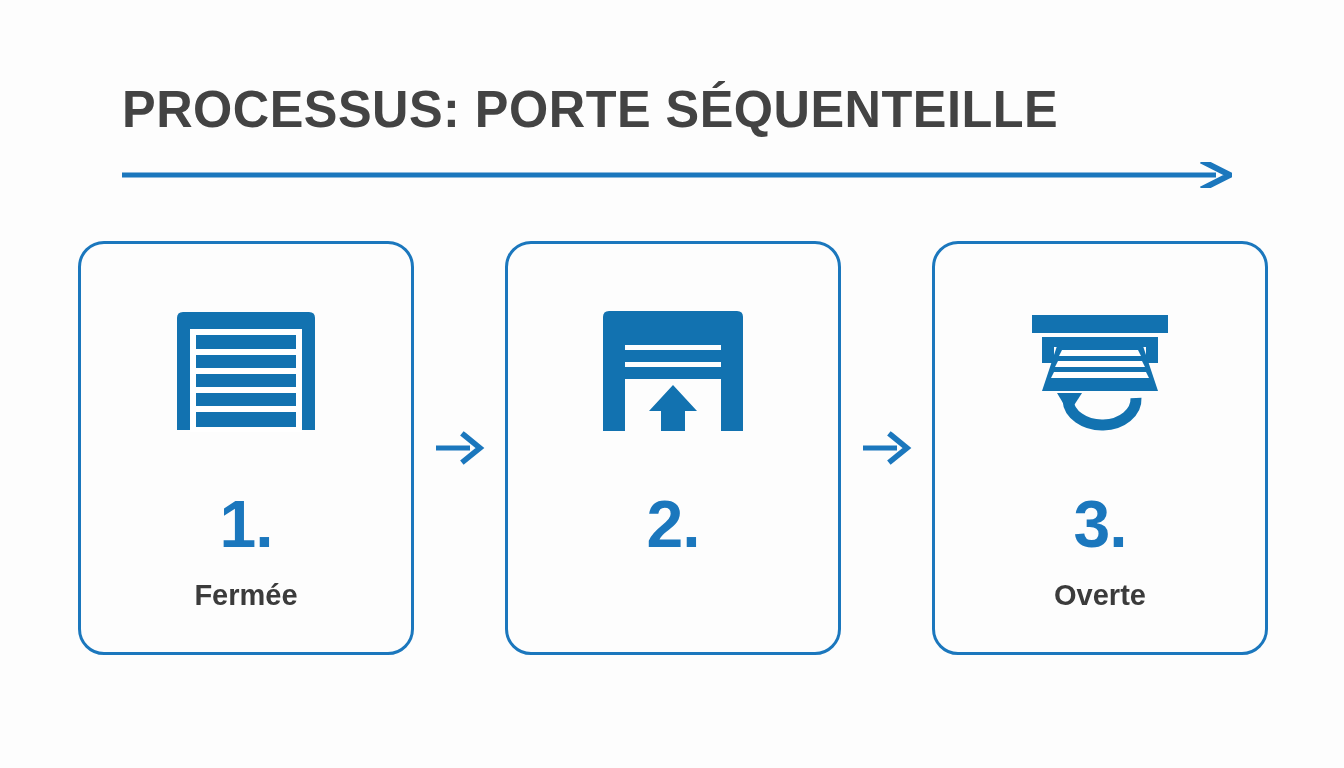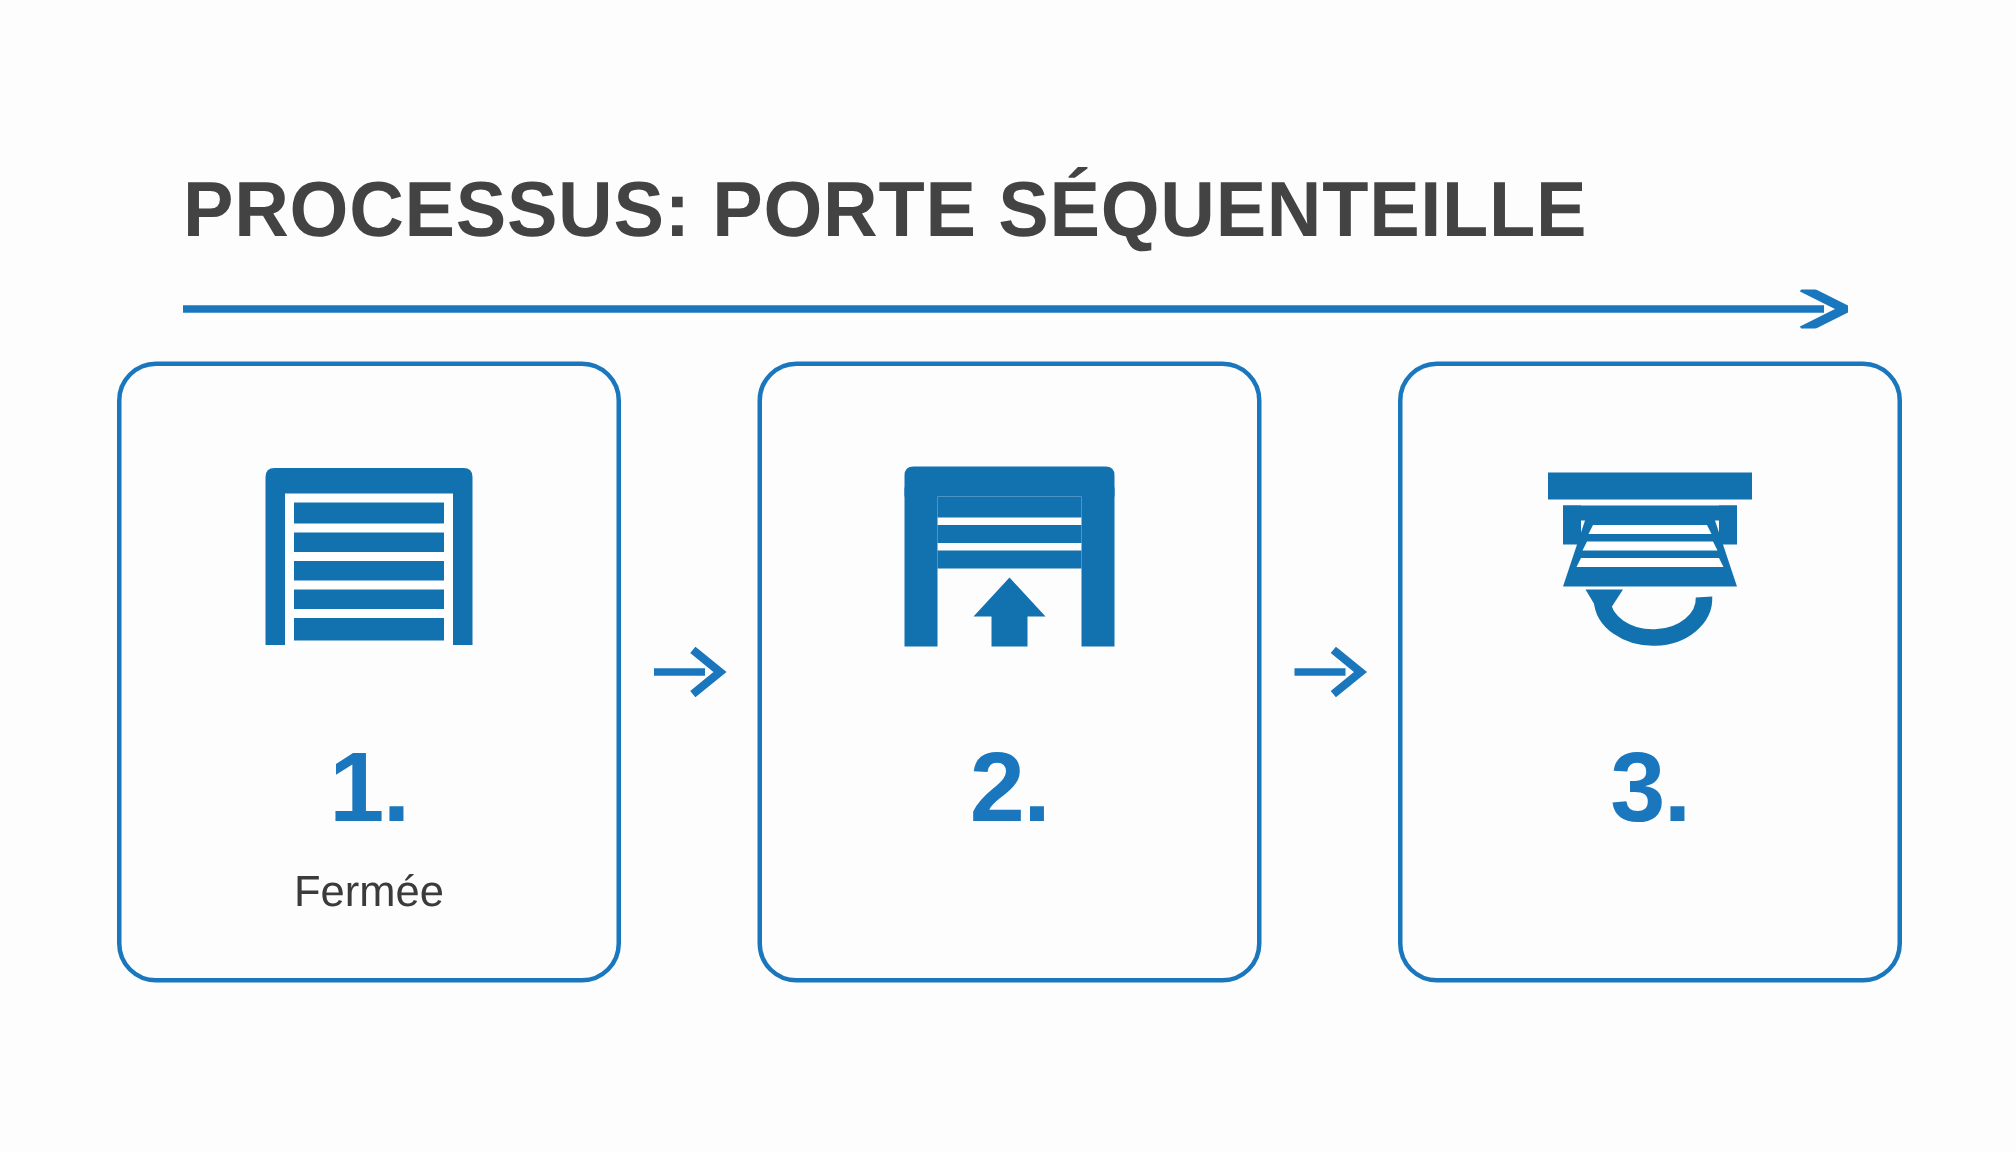--- a/index.html
+++ b/index.html
@@ -12,21 +12,21 @@
     background: #fdfdfd;
     font-family: "Liberation Sans", sans-serif;
     overflow: hidden;
     position: relative;
   }
 
   
   #header {
     position: absolute;
     left: 122px;
-    top: 110px;
+    top: 79px;
     width: 1110px;
   }
   #page-title {
     font-family: "Liberation Sans", sans-serif;
     font-size: 52px;
     font-weight: 700;
     letter-spacing: 0.5px;
     color: #434343;
     line-height: 60px;
     white-space: nowrap;
@@ -89,21 +89,21 @@
     line-height: 70px;
     letter-spacing: -1px;
   }
   .step-label {
     position: absolute;
     top: 334px;
     left: 0;
     right: 0;
     text-align: center;
     font-size: 29px;
-    font-weight: 400;
+    font-weight: 700;
     color: #3b3b3b;
     line-height: 34px;
   }
 
   .connector {
     width: 66px;
     display: flex;
     align-items: center;
     justify-content: center;
     flex: 0 0 auto;
@@ -179,15 +179,16 @@
         <rect x="18" y="28" width="116" height="10" fill="#1272b0"></rect>
         <polygon points="34,34 118,34 134,82 18,82" fill="#1272b0"></polygon>
         <polygon points="38,41 114,41 117,47 35,47" fill="#ffffff"></polygon>
         <polygon points="34,52 118,52 121,58 31,58" fill="#ffffff"></polygon>
         <polygon points="30,63 122,63 125,69 27,69" fill="#ffffff"></polygon>
         <path d="M44 91 A34 26 0 0 0 112 89" fill="none" stroke="#1272b0" stroke-width="11" stroke-linecap="butt"></path>
         <polygon points="33,84 58,84 45,104" fill="#1272b0"></polygon>
       </svg>
     </div>
     <div class="step-number">3.</div>
+    <div class="step-label">Overte</div>
   </div>
 
 </div>
 
 </body></html>

